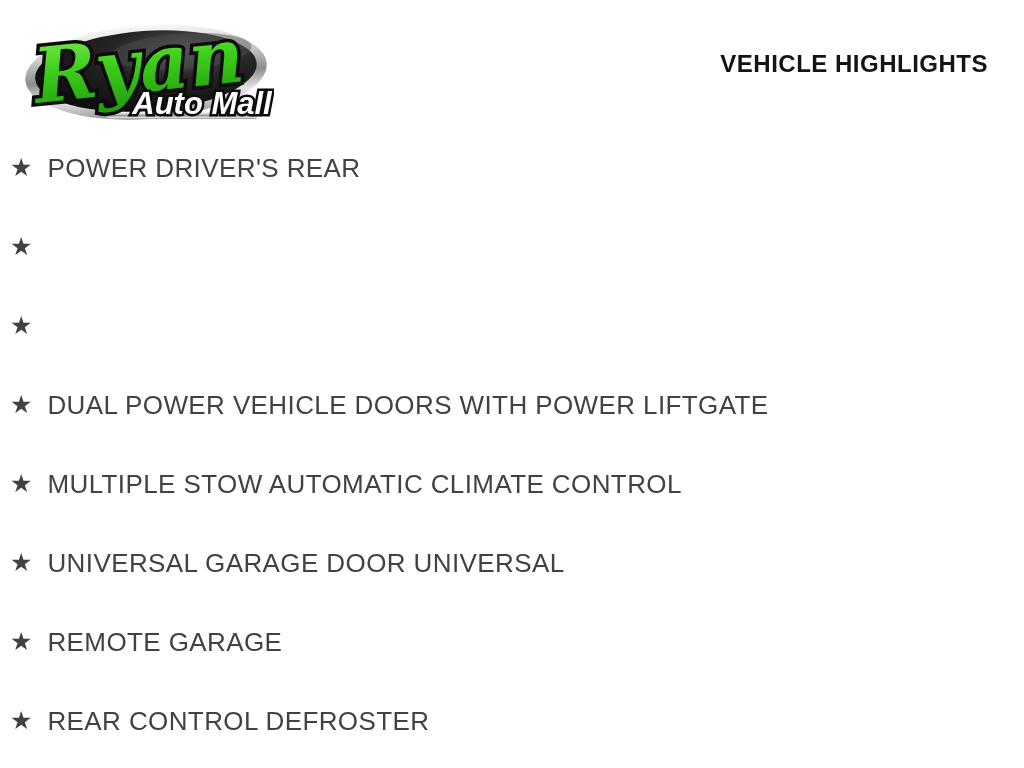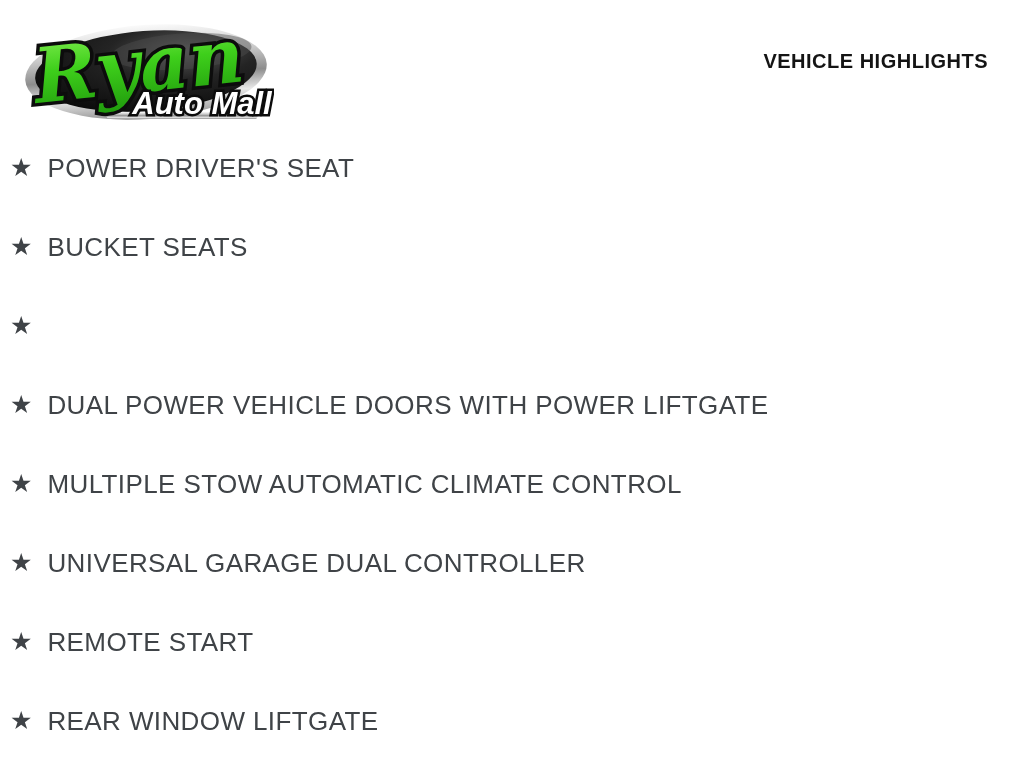--- a/index.html
+++ b/index.html
@@ -22,21 +22,21 @@
     left: 18px;
     top: 8px;
     width: 256px;
     height: 118px;
   }
   .title {
     position: absolute;
     top: 50px;
     right: 36px;
     margin: 0;
-    font-size: 20px;
+    font-size: 24px;
     font-weight: 700;
     letter-spacing: 0.5px;
     color: #141414;
     white-space: nowrap;
   }
   .highlights {
     position: absolute;
     top: 129px;
     left: 10px;
     right: 10px;
@@ -103,44 +103,43 @@
 
       <text x="184" y="106" text-anchor="middle" font-family="Liberation Sans, sans-serif" font-style="italic" font-weight="bold" font-size="31" fill="#ffffff" stroke="#0c0c0c" stroke-width="5" paint-order="stroke">Auto Mall</text>
     </svg>
   </div>
 
   <h1 class="title">VEHICLE HIGHLIGHTS</h1>
 
   <ul class="highlights">
     <li>
       <span class="star">★</span>
-      <span class="label">POWER DRIVER'S SEAT</span>
+      <span class="label">POWER DRIVER'S REAR</span>
     </li>
     <li>
       <span class="star">★</span>
-      <span class="label">BUCKET SEATS</span>
     </li>
     <li>
       <span class="star">★</span>
     </li>
     <li>
       <span class="star">★</span>
       <span class="label">DUAL POWER VEHICLE DOORS WITH POWER LIFTGATE</span>
     </li>
     <li>
       <span class="star">★</span>
       <span class="label">MULTIPLE STOW AUTOMATIC CLIMATE CONTROL</span>
     </li>
     <li>
       <span class="star">★</span>
-      <span class="label">UNIVERSAL GARAGE DUAL CONTROLLER</span>
+      <span class="label">UNIVERSAL GARAGE DOOR UNIVERSAL</span>
     </li>
     <li>
       <span class="star">★</span>
-      <span class="label">REMOTE START</span>
+      <span class="label">REMOTE GARAGE</span>
     </li>
     <li>
       <span class="star">★</span>
-      <span class="label">REAR WINDOW LIFTGATE</span>
+      <span class="label">REAR CONTROL DEFROSTER</span>
     </li>
   </ul>
 
 </div>
 
 </body></html>

